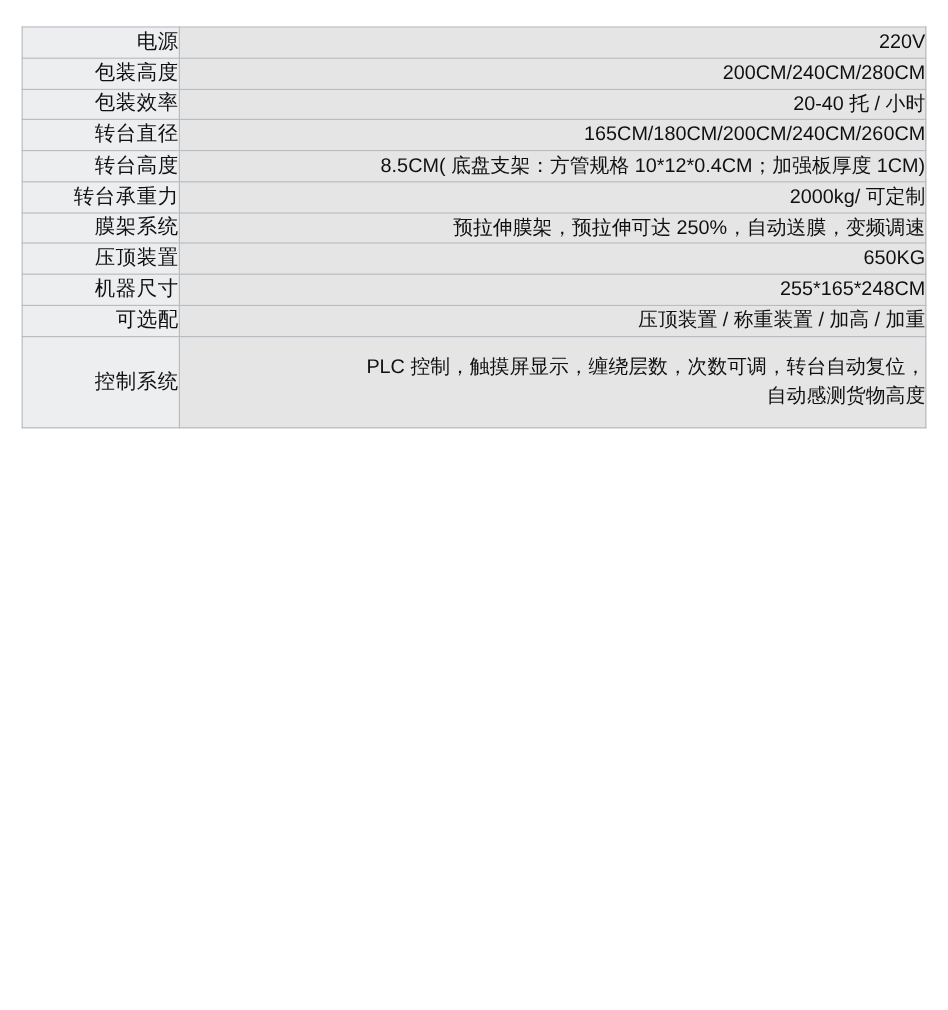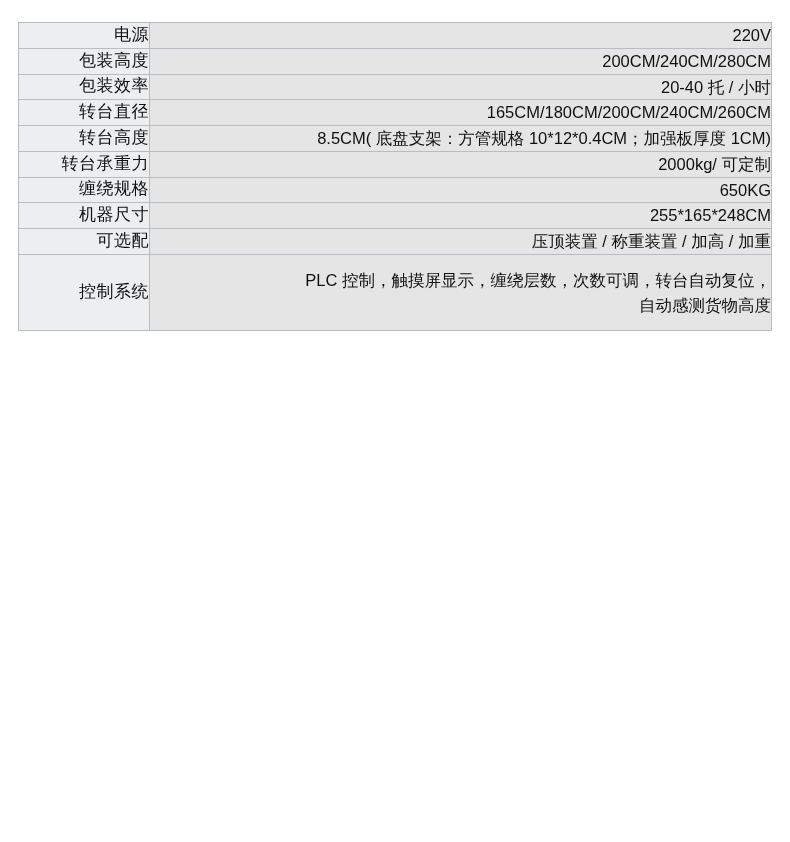--- a/index.html
+++ b/index.html
@@ -85,21 +85,25 @@
       </tr>
       <tr>
         <td class="label-cell">转台高度</td>
         <td class="value-cell">8.5CM( 底盘支架：方管规格 10*12*0.4CM；加强板厚度 1CM)</td>
       </tr>
       <tr>
         <td class="label-cell">转台承重力</td>
         <td class="value-cell">2000kg/ 可定制</td>
       </tr>
       <tr>
-        <td class="label-cell">缠绕规格</td>
+        <td class="label-cell">膜架系统</td>
+        <td class="value-cell">预拉伸膜架，预拉伸可达 250%，自动送膜，变频调速</td>
+      </tr>
+      <tr>
+        <td class="label-cell">压顶装置</td>
         <td class="value-cell">650KG</td>
       </tr>
       <tr>
         <td class="label-cell">机器尺寸</td>
         <td class="value-cell">255*165*248CM</td>
       </tr>
       <tr>
         <td class="label-cell">可选配</td>
         <td class="value-cell">压顶装置 / 称重装置 / 加高 / 加重</td>
       </tr>

